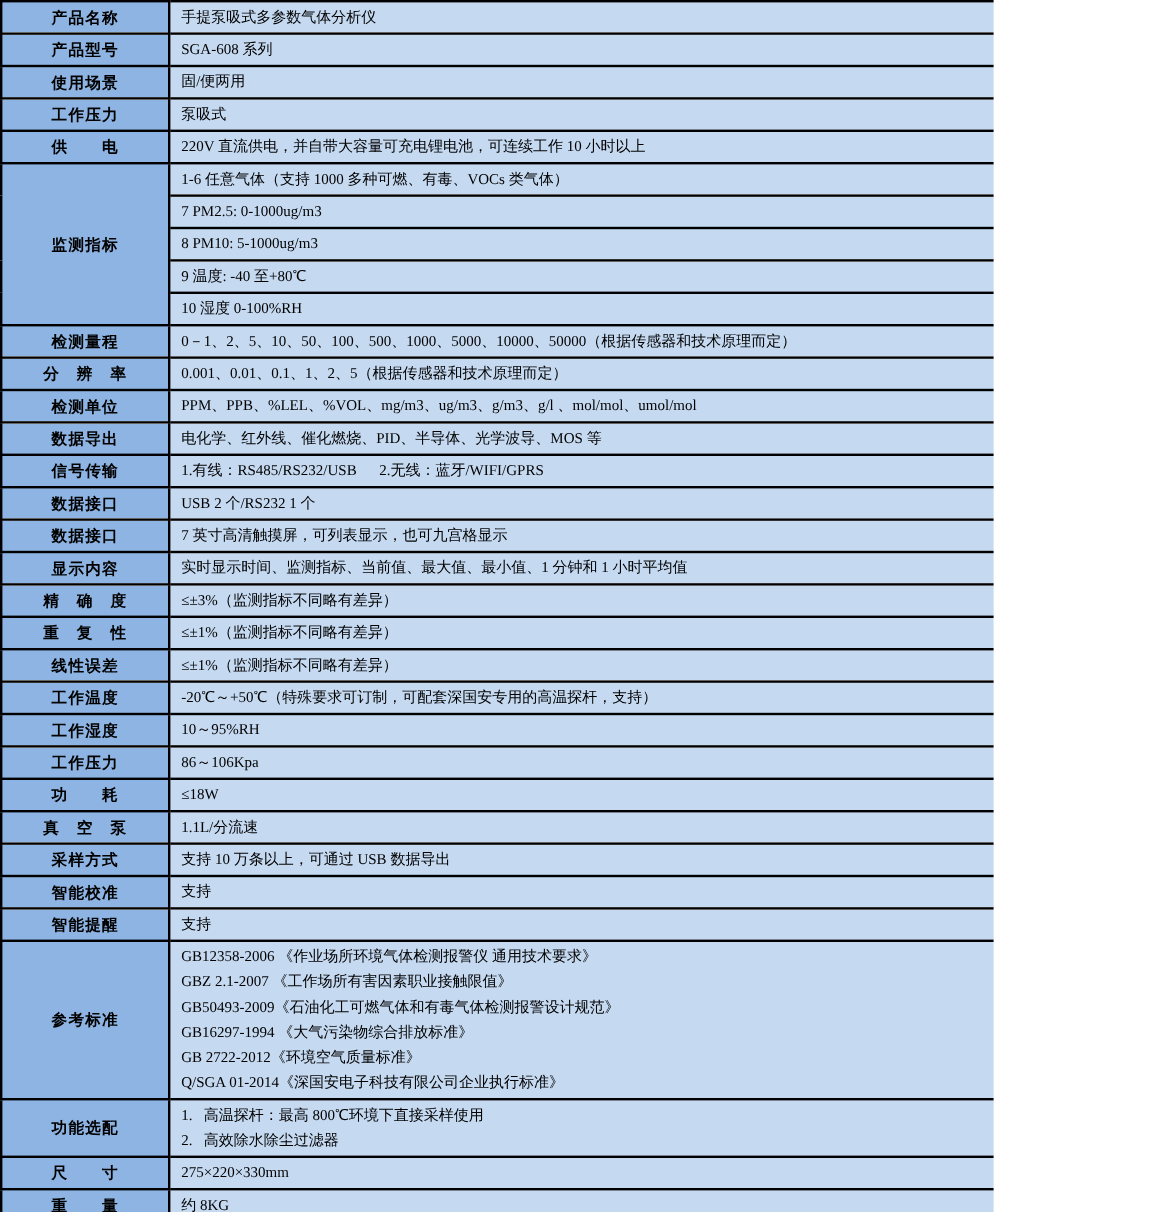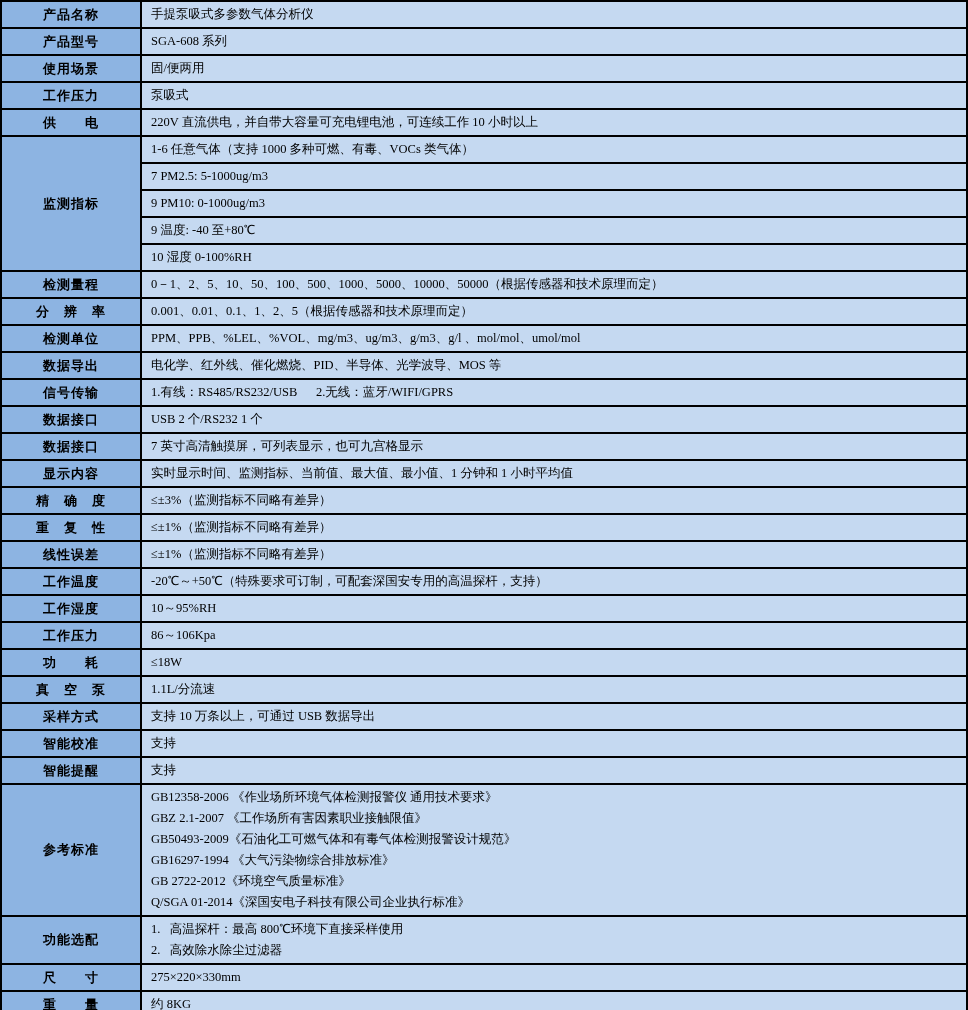--- a/index.html
+++ b/index.html
@@ -7,21 +7,21 @@
     --value-bg: #C5D9F1;
     --border-color: #000000;
     --text-color: #000000;
   }
   html, body {
     margin: 0;
     padding: 0;
     background: #ffffff;
   }
   .page {
-    width: 968px;
+    width: 828px;
     height: 1010px;
     overflow: hidden;
   }
   table.spec-table {
     border-collapse: collapse;
     width: 968px;
     height: 1010px;
     table-layout: fixed;
     font-family: "DejaVu Sans", sans-serif;
     color: var(--text-color);
@@ -82,24 +82,24 @@
         </tr>
         <tr class="unit">
           <td class="label-cell" rowspan="1">供　　电</td>
           <td class="value-cell">220V 直流供电，并自带大容量可充电锂电池，可连续工作 10 小时以上</td>
         </tr>
         <tr class="unit">
           <td class="label-cell" rowspan="5">监测指标</td>
           <td class="value-cell">1-6 任意气体（支持 1000 多种可燃、有毒、VOCs 类气体）</td>
         </tr>
         <tr class="unit">
-          <td class="value-cell">7 PM2.5: 5-1000ug/m3</td>
+          <td class="value-cell">7 PM2.5: 0-1000ug/m3</td>
         </tr>
         <tr class="unit">
-          <td class="value-cell">9 PM10: 0-1000ug/m3</td>
+          <td class="value-cell">8 PM10: 5-1000ug/m3</td>
         </tr>
         <tr class="unit">
           <td class="value-cell">9 温度: -40 至+80℃</td>
         </tr>
         <tr class="unit">
           <td class="value-cell">10 湿度 0-100%RH</td>
         </tr>
         <tr class="unit">
           <td class="label-cell" rowspan="1">检测量程</td>
           <td class="value-cell">0－1、2、5、10、50、100、500、1000、5000、10000、50000（根据传感器和技术原理而定）</td>

